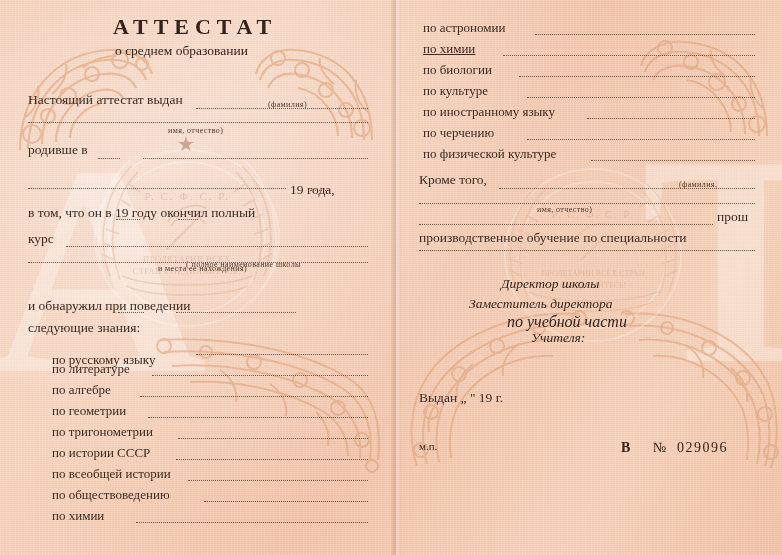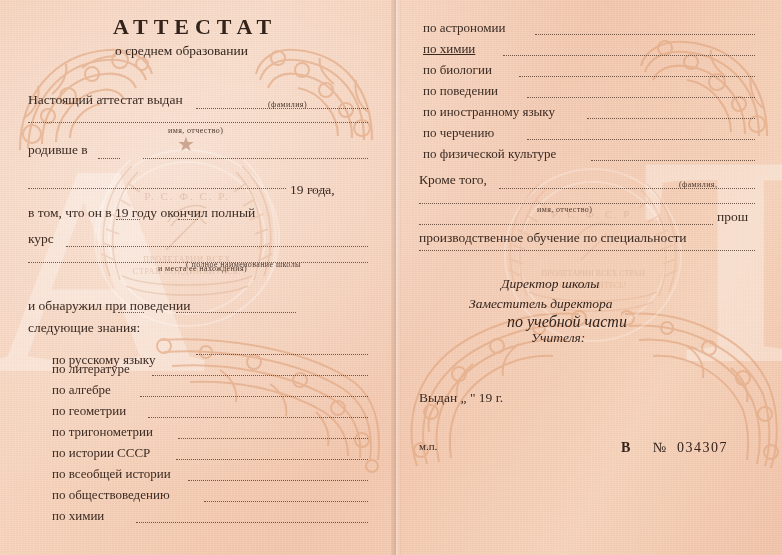--- a/index.html
+++ b/index.html
@@ -376,21 +376,21 @@
     <div>
       <div class="txt subject" style="left:32px; top:20px;">по астрономии</div>
       <div class="dots" style="left:144px; top:34px; width:220px;"></div>
 
       <div class="txt subject" style="left:32px; top:41px;text-decoration:underline;">по химии</div>
       <div class="dots" style="left:112px; top:55px; width:252px;"></div>
 
       <div class="txt subject" style="left:32px; top:62px;">по биологии</div>
       <div class="dots" style="left:128px; top:76px; width:236px;"></div>
 
-      <div class="txt subject" style="left:32px; top:83px;">по поведении</div>
+      <div class="txt subject" style="left:32px; top:83px;">по культуре</div>
       <div class="dots" style="left:136px; top:97px; width:228px;"></div>
 
       <div class="txt subject" style="left:32px; top:104px;">по иностранному языку</div>
       <div class="dots" style="left:196px; top:118px; width:168px;"></div>
 
       <div class="txt subject" style="left:32px; top:125px;">по черчению</div>
       <div class="dots" style="left:136px; top:139px; width:228px;"></div>
 
       <div class="txt subject" style="left:32px; top:146px;">по физической культуре</div>
       <div class="dots" style="left:200px; top:160px; width:164px;"></div>
@@ -412,17 +412,17 @@
     <div class="txt italic-sign" style="left:110px; top:276px;">Директор школы</div>
     <div class="txt italic-sign" style="left:78px; top:296px;">Заместитель директора</div>
     <div class="txt italic-sign" style="left:116px; top:313px; font-size:16px;">по учебной части</div>
     <div class="txt italic-sign" style="left:140px; top:330px;">Учителя:</div>
 
     <div class="txt body-line" style="left:28px; top:390px;">Выдан „        "                   19      г.</div>
 
     <div class="txt" style="left:28px; top:440px; font-size:11px;">м.п.</div>
     <div class="txt serial" style="left:230px; top:440px; font-weight:bold;">В</div>
     <div class="txt serial" style="left:262px; top:440px;">№</div>
-    <div class="txt serial" style="left:286px; top:440px;">034307</div>
+    <div class="txt serial" style="left:286px; top:440px;">029096</div>
   </div>
 
   <div class="spine"></div>
 </div>
 
 </body></html>

